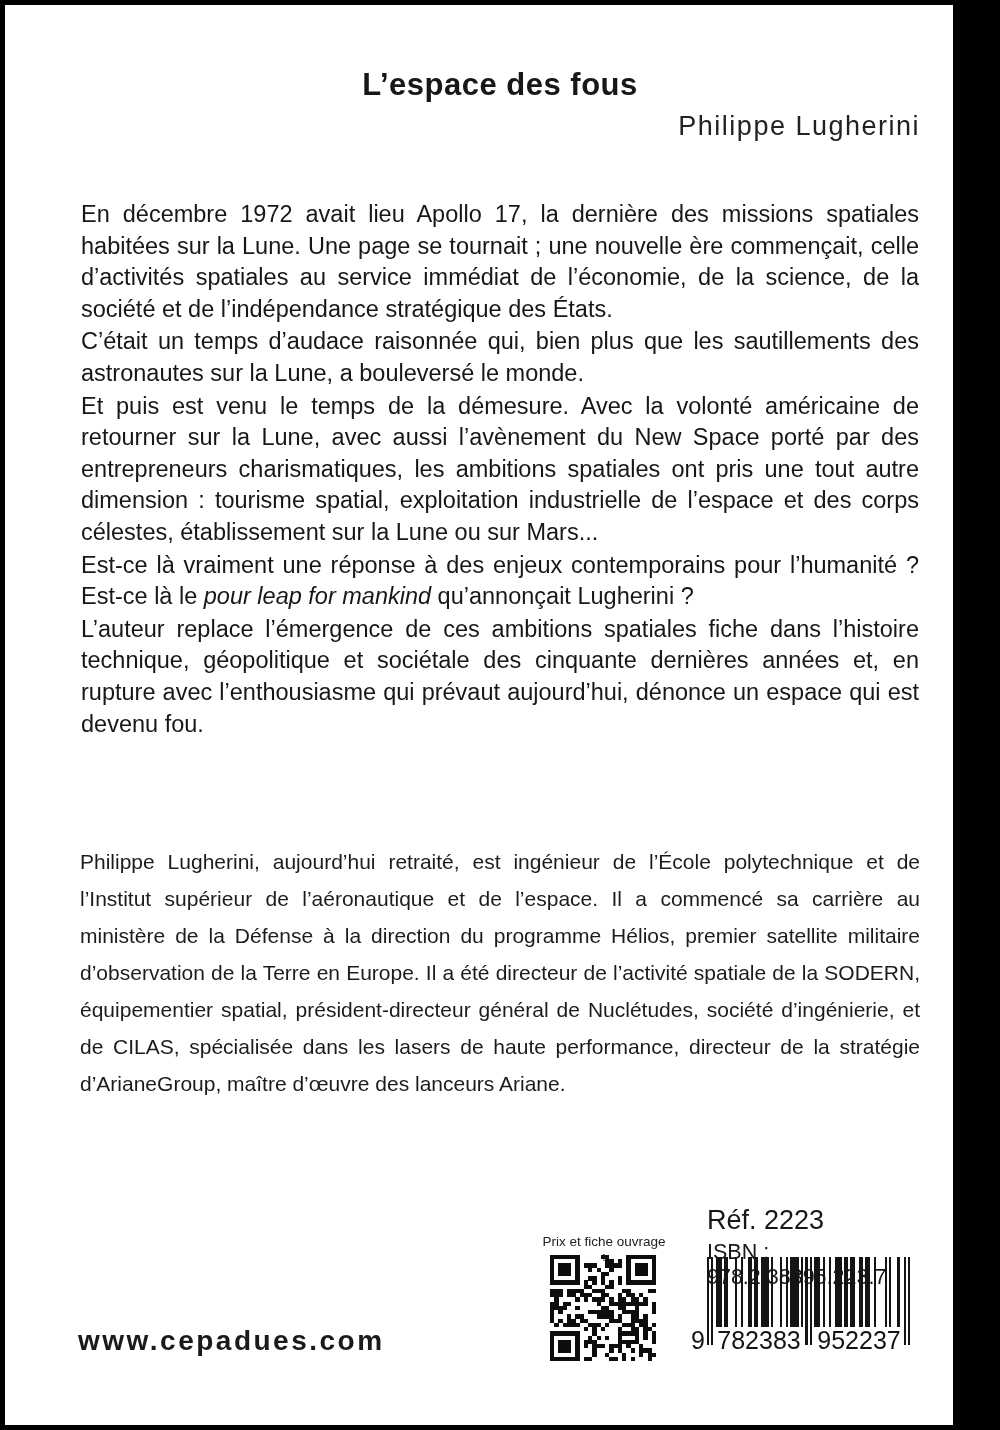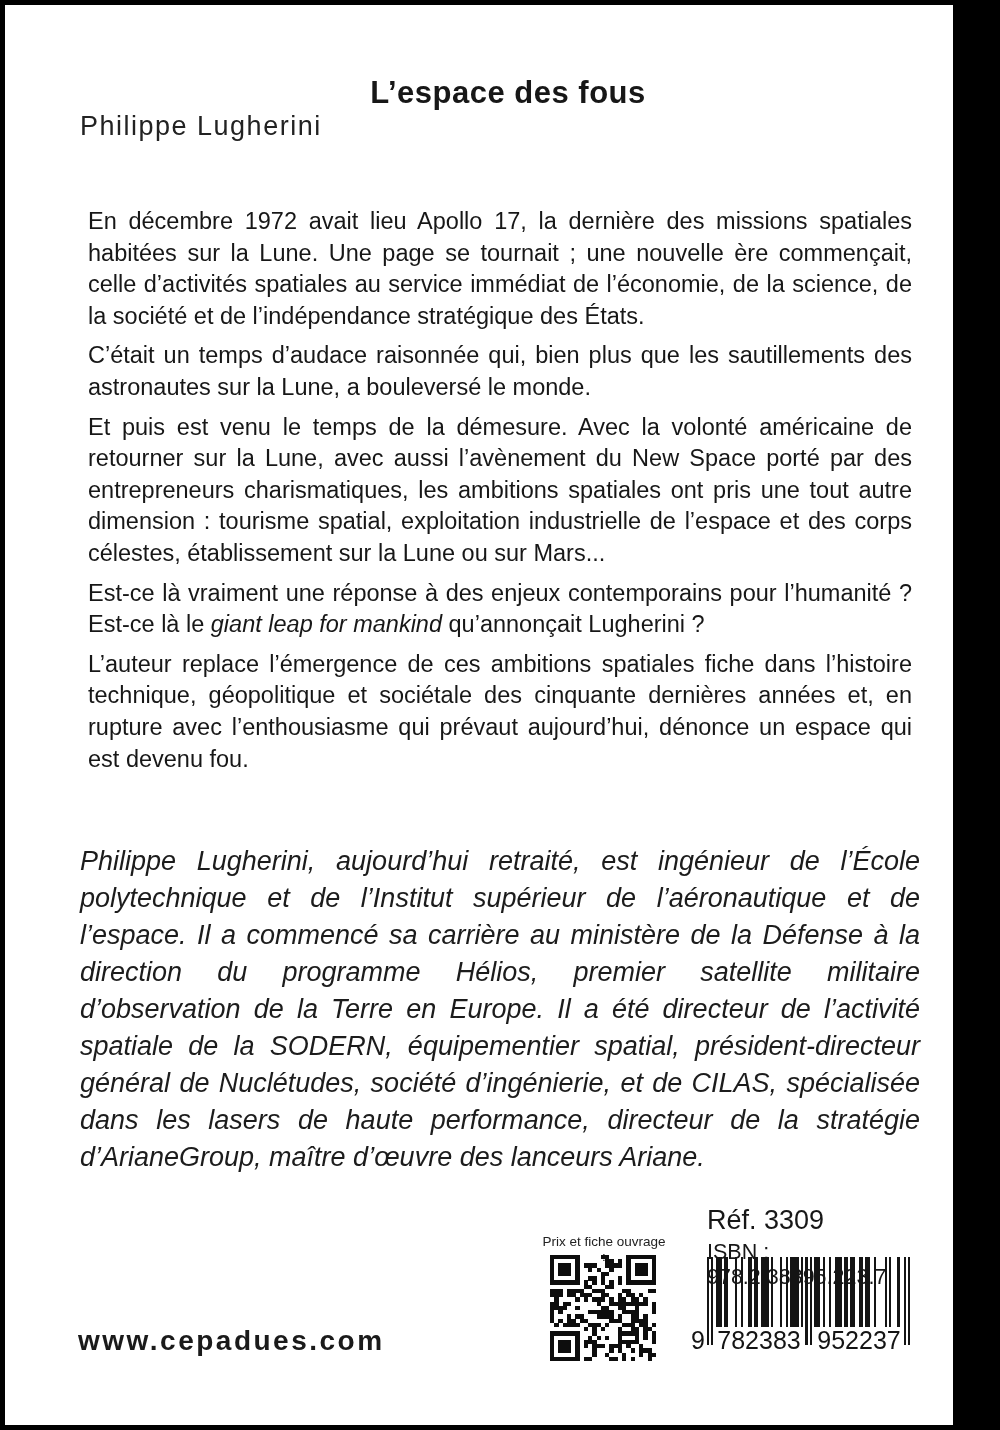--- a/index.html
+++ b/index.html
@@ -8,37 +8,37 @@
     background:#000;
     font-family:"Liberation Sans", sans-serif;
     color:#1a1a1a;
     overflow:hidden;
   }
   .page{
     position:absolute;left:5px;top:5px;width:948px;height:1420px;
     background:#fff;
   }
   .title{
-    position:absolute;top:62px;left:75px;width:840px;margin:8px;
+    position:absolute;top:62px;left:75px;width:840px;margin:0;
     text-align:center;font-size:31px;font-weight:800;letter-spacing:0.5px;
     color:#171717;
   }
   .author{
     position:absolute;top:106px;left:75px;width:840px;
-    text-align:left;font-size:27px;font-weight:400;letter-spacing:1.5px;
+    text-align:right;font-size:27px;font-weight:400;letter-spacing:1.5px;
     color:#222;
   }
   .body-text{
     position:absolute;top:193px;left:75px;width:840px;
     font-size:23.5px;line-height:31.6px;text-align:justify;color:#171717;
   }
-  .body-text p{margin:8px;}
+  .body-text p{margin:1px;}
   .bio{
     position:absolute;top:838px;left:75px;width:840px;
-    font-size:27px;line-height:37px;text-align:justify;color:#1c1c1c;font-style:italic;
+    font-size:21px;line-height:37px;text-align:justify;color:#1c1c1c;
   }
   .qr-label{
     position:absolute;top:1229px;left:536px;width:126px;
     text-align:center;font-size:13.5px;color:#222;
   }
   .qr{
     position:absolute;top:1250px;left:545px;width:106px;height:106px;
     shape-rendering:crispEdges;
   }
   .qr rect{fill:#0d0d0d;}
@@ -65,21 +65,21 @@
 <div class="page">
 
   <h1 class="title">L’espace des fous</h1>
 
   <div class="author">Philippe Lugherini</div>
 
   <div class="body-text">
     <p>En décembre 1972 avait lieu Apollo 17, la dernière des missions spatiales habitées sur la Lune. Une page se tournait ; une nouvelle ère commençait, celle d’activités spatiales au service immédiat de l’économie, de la science, de la société et de l’indépendance stratégique des États.</p>
     <p>C’était un temps d’audace raisonnée qui, bien plus que les sautillements des astronautes sur la Lune, a bouleversé le monde.</p>
     <p>Et puis est venu le temps de la démesure. Avec la volonté américaine de retourner sur la Lune, avec aussi l’avènement du New Space porté par des entrepreneurs charismatiques, les ambitions spatiales ont pris une tout autre dimension : tourisme spatial, exploitation industrielle de l’espace et des corps célestes, établissement sur la Lune ou sur Mars...</p>
-    <p><span>Est-ce là vraiment une réponse à des enjeux contemporains pour l’humanité ? Est-ce là le </span><i>giant leap for mankind</i><span> qu’annonçait Lugherini ?</span></p>
+    <p><span>Est-ce là vraiment une réponse à des enjeux contemporains pour l’humanité ? Est-ce là le </span><i>pour leap for mankind</i><span> qu’annonçait Lugherini ?</span></p>
     <p>L’auteur replace l’émergence de ces ambitions spatiales fiche dans l’histoire technique, géopolitique et sociétale des cinquante dernières années et, en rupture avec l’enthousiasme qui prévaut aujourd’hui, dénonce un espace qui est devenu fou.</p>
   </div>
 
   <div class="bio">Philippe Lugherini, aujourd’hui retraité, est ingénieur de l’École polytechnique et de l’Institut supérieur de l’aéronautique et de l’espace. Il a commencé sa carrière au ministère de la Défense à la direction du programme Hélios, premier satellite militaire d’observation de la Terre en Europe. Il a été directeur de l’activité spatiale de la SODERN, équipementier spatial, président-directeur général de Nuclétudes, société d’ingénierie, et de CILAS, spécialisée dans les lasers de haute performance, directeur de la stratégie d’ArianeGroup, maître d’œuvre des lanceurs Ariane.</div>
 
   <div class="qr-label">Prix et fiche ouvrage :</div>
 
   <svg class="qr" viewBox="0 0 25 25" xmlns="http://www.w3.org/2000/svg">
       <rect x="0" y="0" width="1.02" height="1.02"></rect>
       <rect x="1" y="0" width="1.02" height="1.02"></rect>
@@ -386,21 +386,21 @@
       <rect x="8" y="24" width="1.02" height="1.02"></rect>
       <rect x="9" y="24" width="1.02" height="1.02"></rect>
       <rect x="14" y="24" width="1.02" height="1.02"></rect>
       <rect x="15" y="24" width="1.02" height="1.02"></rect>
       <rect x="17" y="24" width="1.02" height="1.02"></rect>
       <rect x="19" y="24" width="1.02" height="1.02"></rect>
       <rect x="23" y="24" width="1.02" height="1.02"></rect>
     </svg>
 
   <div class="ref-block">
-    <div class="ref">Réf. 3309</div>
+    <div class="ref">Réf. 2223</div>
     <div class="isbn">ISBN : 978.2.38395.223.7</div>
   </div>
 
   <svg class="barcode" viewBox="0 0 226 97" xmlns="http://www.w3.org/2000/svg">
     <g>
         <rect x="20.00" y="0" width="2.20" height="88"></rect>
         <rect x="24.28" y="0" width="2.20" height="88"></rect>
         <rect x="28.56" y="0" width="2.20" height="70"></rect>
         <rect x="30.70" y="0" width="2.20" height="70"></rect>
         <rect x="32.84" y="0" width="2.20" height="70"></rect>

